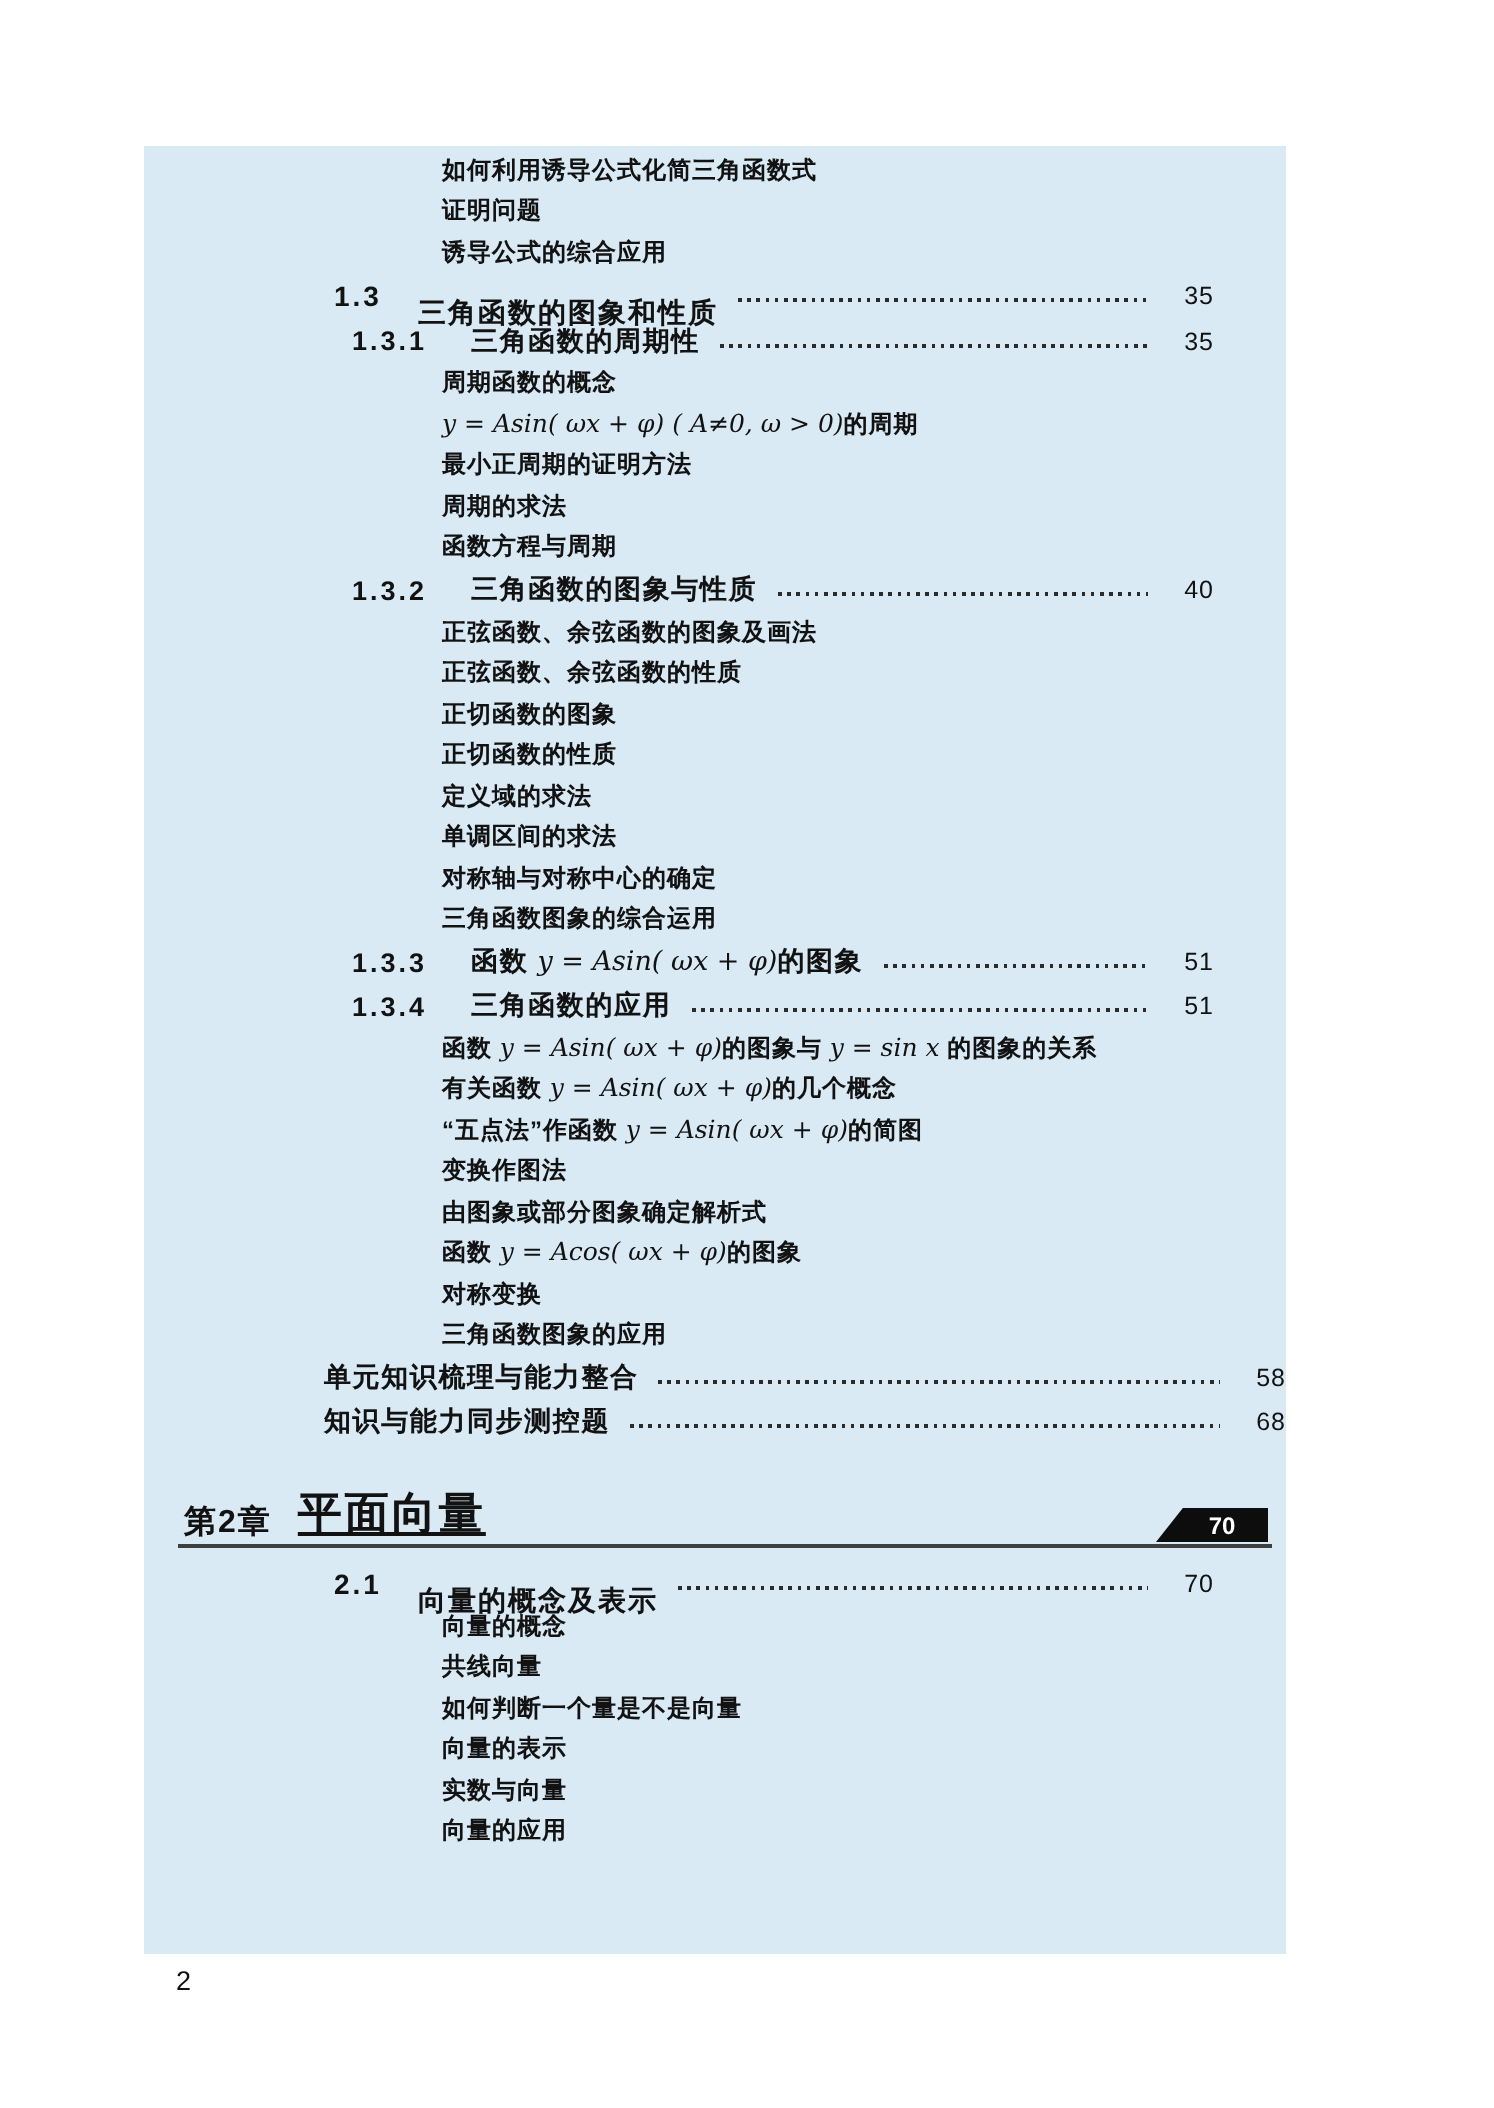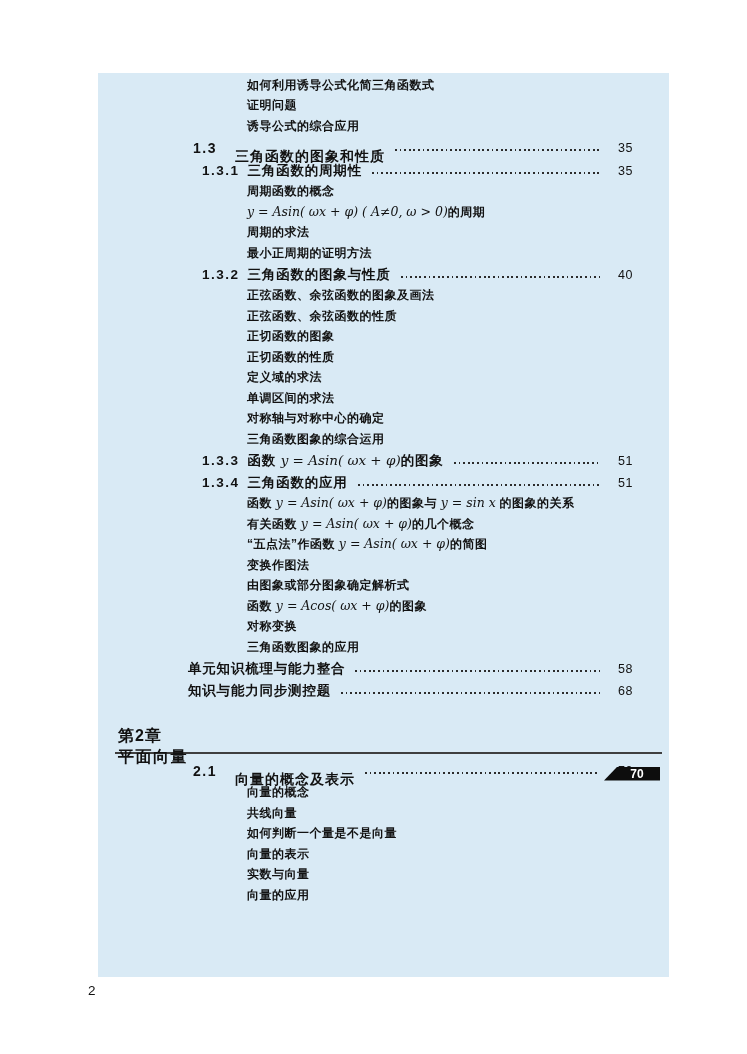--- a/index.html
+++ b/index.html
@@ -2,21 +2,21 @@
 <html><head>
 <meta charset="utf-8">
 <style>
   html,body { margin:0; padding:0; }
   body { background:#ffffff; font-family:"Liberation Sans", sans-serif; }
   .page {
     position:relative; width:747px; height:1054px; background:#ffffff;
     overflow:hidden;
   }
   .panel {
-    position:absolute; left:98px; top:73px; width:571px; height:904px;
+    position:absolute; left:72px; top:73px; width:571px; height:904px;
     background:#d9eaf5; overflow:hidden; box-sizing:border-box;
     padding-top:2px; color:#121212;
   }
   .row { display:flex; align-items:center; box-sizing:border-box; }
   .row .pg {
     min-width:24px; text-align:right; font-size:12.5px; font-weight:400;
     color:#121212; letter-spacing:0.5px; flex:0 0 auto;
   }
   .leader {
     flex:1 1 auto; height:2px; margin:0 9px 0 10px; align-self:center;
@@ -25,33 +25,33 @@
   }
   
   .row.topic { height:20.5px; padding-left:149px; padding-right:20px; }
   .row.topic .title { font-size:12px; font-weight:700; letter-spacing:0.5px; white-space:nowrap; }
   
   .row.section { height:23px; padding-left:95px; padding-right:36px; }
   .row.section .num { font-size:14px; font-weight:700; letter-spacing:1.5px; margin-right:18px; }
   .row.section .title { font-size:14px; font-weight:700; letter-spacing:1px; white-space:nowrap;margin-top:18px; }
   
   .row.subsection { height:22px; padding-left:104px; padding-right:36px; }
-  .row.subsection .num { font-size:13.5px; font-weight:700; letter-spacing:1.5px; min-width:36px; margin-right:8px; }
+  .row.subsection .num { font-size:13.5px; font-weight:700; letter-spacing:1.5px; min-width:36px; margin-right:22px; }
   .row.subsection .title { font-size:13.5px; font-weight:700; letter-spacing:0.8px; white-space:nowrap; }
   
-  .row.unit { height:22px; padding-left:90px; padding-right:36px; }
+  .row.unit { height:22px; padding-left:90px; }
   .row.unit .title { font-size:13.5px; font-weight:700; letter-spacing:0.8px; white-space:nowrap; }
   
   .m { font-family:"DejaVu Serif", serif; font-style:italic; font-weight:400; font-size:12.5px; letter-spacing:0; }
   .row.subsection .m, .row.section .m { font-size:13.5px; }
   
   .chapter-block { margin-top:24px; margin-bottom:6px; }
-  .chapter-row { display:flex; align-items:flex-start; height:26px; padding-left:20px; padding-right:9px;flex-direction:column; }
+  .chapter-row { display:flex; align-items:flex-end; height:26px; padding-left:20px; padding-right:9px; }
   .ch-num { font-size:16px; font-weight:700; letter-spacing:1px; margin-right:13px; }
-  .ch-title { font-size:16px; font-weight:700; letter-spacing:1.5px; }
+  .ch-title { font-size:22px; font-weight:700; letter-spacing:1.5px;text-decoration:underline; }
   .badge {
     margin-left:auto; width:56px; height:17px; background:#0d0d0d; color:#ffffff;
     font-size:12px; font-weight:700; display:flex; align-items:center; justify-content:center;
     padding-left:10px; box-sizing:border-box;
     clip-path:polygon(24% 0, 100% 0, 100% 100%, 0 100%);
     transform:translateY(-1px);
   }
   .ch-line { height:2px; background:#3f3f3f; margin-left:17px; margin-right:7px; }
   .footer-num {
     position:absolute; left:88px; top:983px; font-size:13.5px; font-weight:400; color:#111111;
@@ -83,24 +83,27 @@
         <div class="leader"></div>
         <span class="pg">35</span>
       </div>
       <div class="row topic">
         <span class="title"><span>周期函数的概念</span></span>
       </div>
       <div class="row topic">
         <span class="title"><span class="m">y = Asin( ωx + φ) ( A≠0, ω &gt; 0)</span><span>的周期</span></span>
       </div>
       <div class="row topic">
+        <span class="title"><span>最小正周期的证明方法</span></span>
+      </div>
+      <div class="row topic">
         <span class="title"><span>周期的求法</span></span>
       </div>
       <div class="row topic">
-        <span class="title"><span>最小正周期的证明方法</span></span>
+        <span class="title"><span>函数方程与周期</span></span>
       </div>
       <div class="row subsection">
         <span class="num">1.3.2</span>
         <span class="title"><span>三角函数的图象与性质</span></span>
         <div class="leader"></div>
         <span class="pg">40</span>
       </div>
       <div class="row topic">
         <span class="title"><span>正弦函数、余弦函数的图象及画法</span></span>
       </div>

